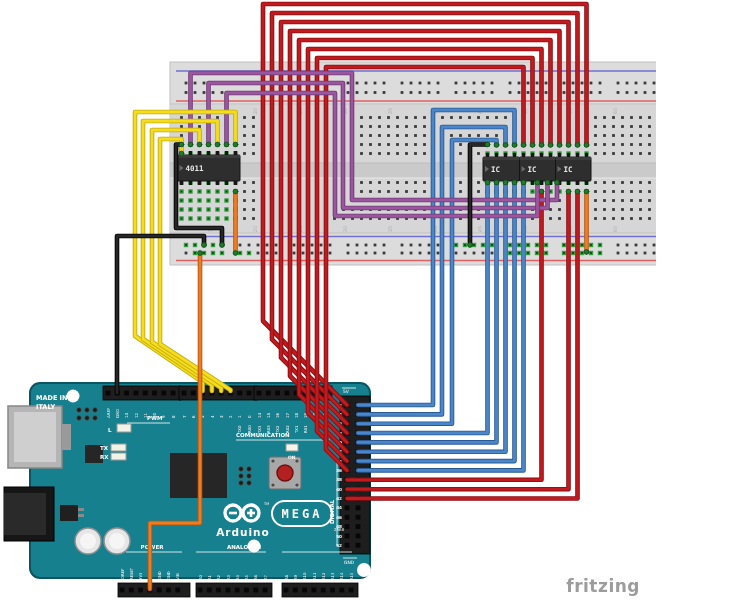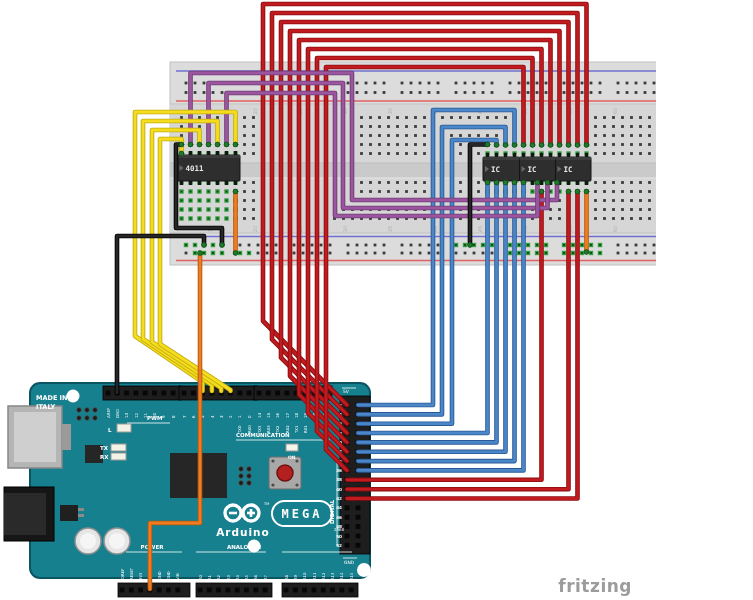--- a/index.html
+++ b/index.html
@@ -1,19 +1,19 @@
 <!DOCTYPE html>
 <html><head>
 <meta charset="utf-8">
 <style>
   html,body{margin:0;padding:0;background:#fff;}
   #stage{position:relative;width:656px;height:600px;background:#ffffff;overflow:hidden;
          font-family:"DejaVu Sans",sans-serif;}
   svg{position:absolute;left:0;top:0;}
-  .wm{position:absolute;right:24px;bottom:4px;font:700 17px "DejaVu Sans",sans-serif;
+  .wm{position:absolute;right:16px;bottom:4px;font:700 17px "DejaVu Sans",sans-serif;
       color:#9c9c9c;letter-spacing:.5px;}
 </style>
 </head>
 <body>
 
 <div id="stage">
   <svg id="scene" width="753" height="600" viewBox="0 0 753 600">
       <g>
         <rect x="170" y="62" width="583" height="203" fill="#dcdcdc" stroke="#c0c0c0" stroke-width="1"></rect>
         <rect x="170" y="105" width="583" height="128" fill="#d6d6d6"></rect>

